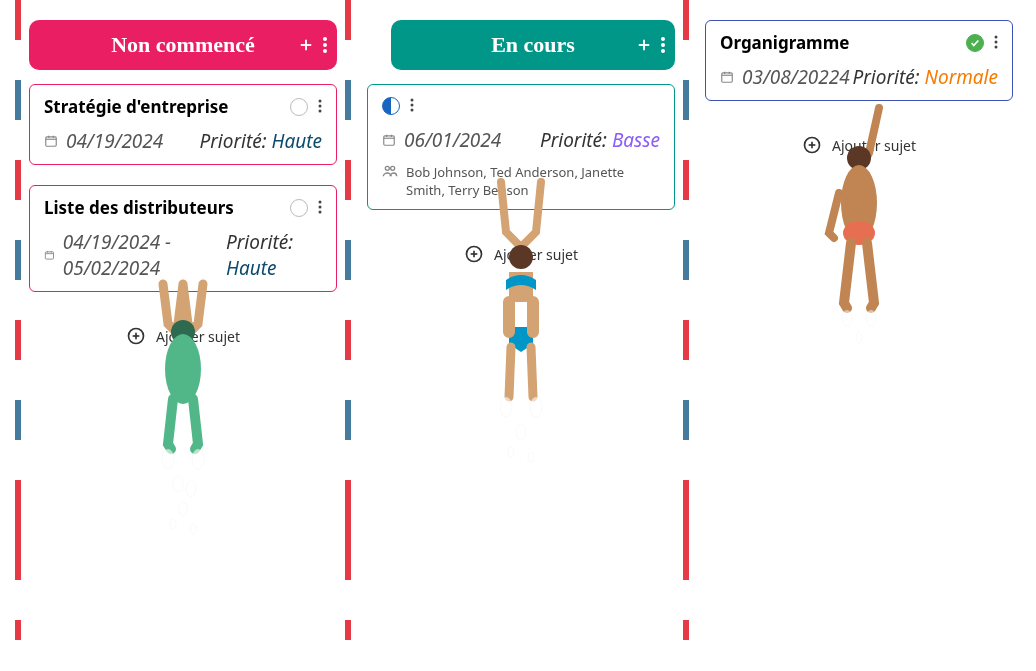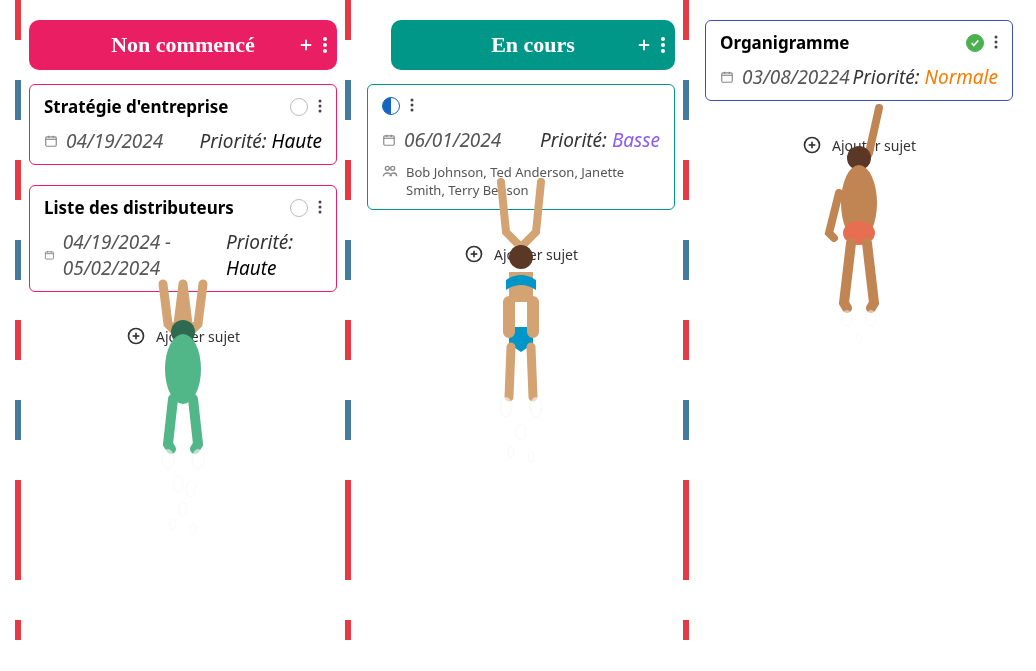--- a/index.html
+++ b/index.html
@@ -91,21 +91,21 @@
     .card-title { font-weight: 700; font-size: 17px; }
     .card-top-right { display: flex; align-items: center; gap: 10px; }
     .status-circle { width: 18px; height: 18px; border-radius: 50%; border: 1.5px solid #bbb; }
     .status-half { width: 18px; height: 18px; border-radius:50%; border:1.5px solid #1565c0; background: linear-gradient(to right, #1565c0 50%, #fff 50%); }
     .status-done { width: 18px; height: 18px; border-radius:50%; background:#4caf50; border:1.5px solid #4caf50; display:flex; align-items:center; justify-content:center; color:#fff; font-size:11px; }
     .kebab { cursor:pointer; color:#444; }
     .card-row { display:flex; justify-content:space-between; align-items:center; font-size:19px; margin-top:10px; color:#333;font-style:italic; }
     .date-cell { display:flex; align-items:center; gap:8px; color:#555; }
     .date-cell .cal-icon { color:#888; }
     .prio-label { color:#333; }
-    .prio-haute { color:#000000; }
+    .prio-haute { color:#0c4a6e; }
     .prio-basse { color:#8b5cf6; }
     .prio-norm { color:#f57c00; }
     .desc { font-size:13px; color:#444; margin-top:10px; line-height:1.4; }
     .assignees { display:flex; gap:8px; align-items:flex-start; margin-top:10px; font-size:13px; color:#555;}
     .assignees .people-icon { color:#888; flex-shrink:0; }
     .assignees .names span { cursor:pointer; }
     .add-sub {
       display:flex; align-items:center; justify-content:center; gap:10px;
       margin:6px 8px 0 8px; padding:8px 0; color:#333; font-size:14px; cursor:pointer;
     }

